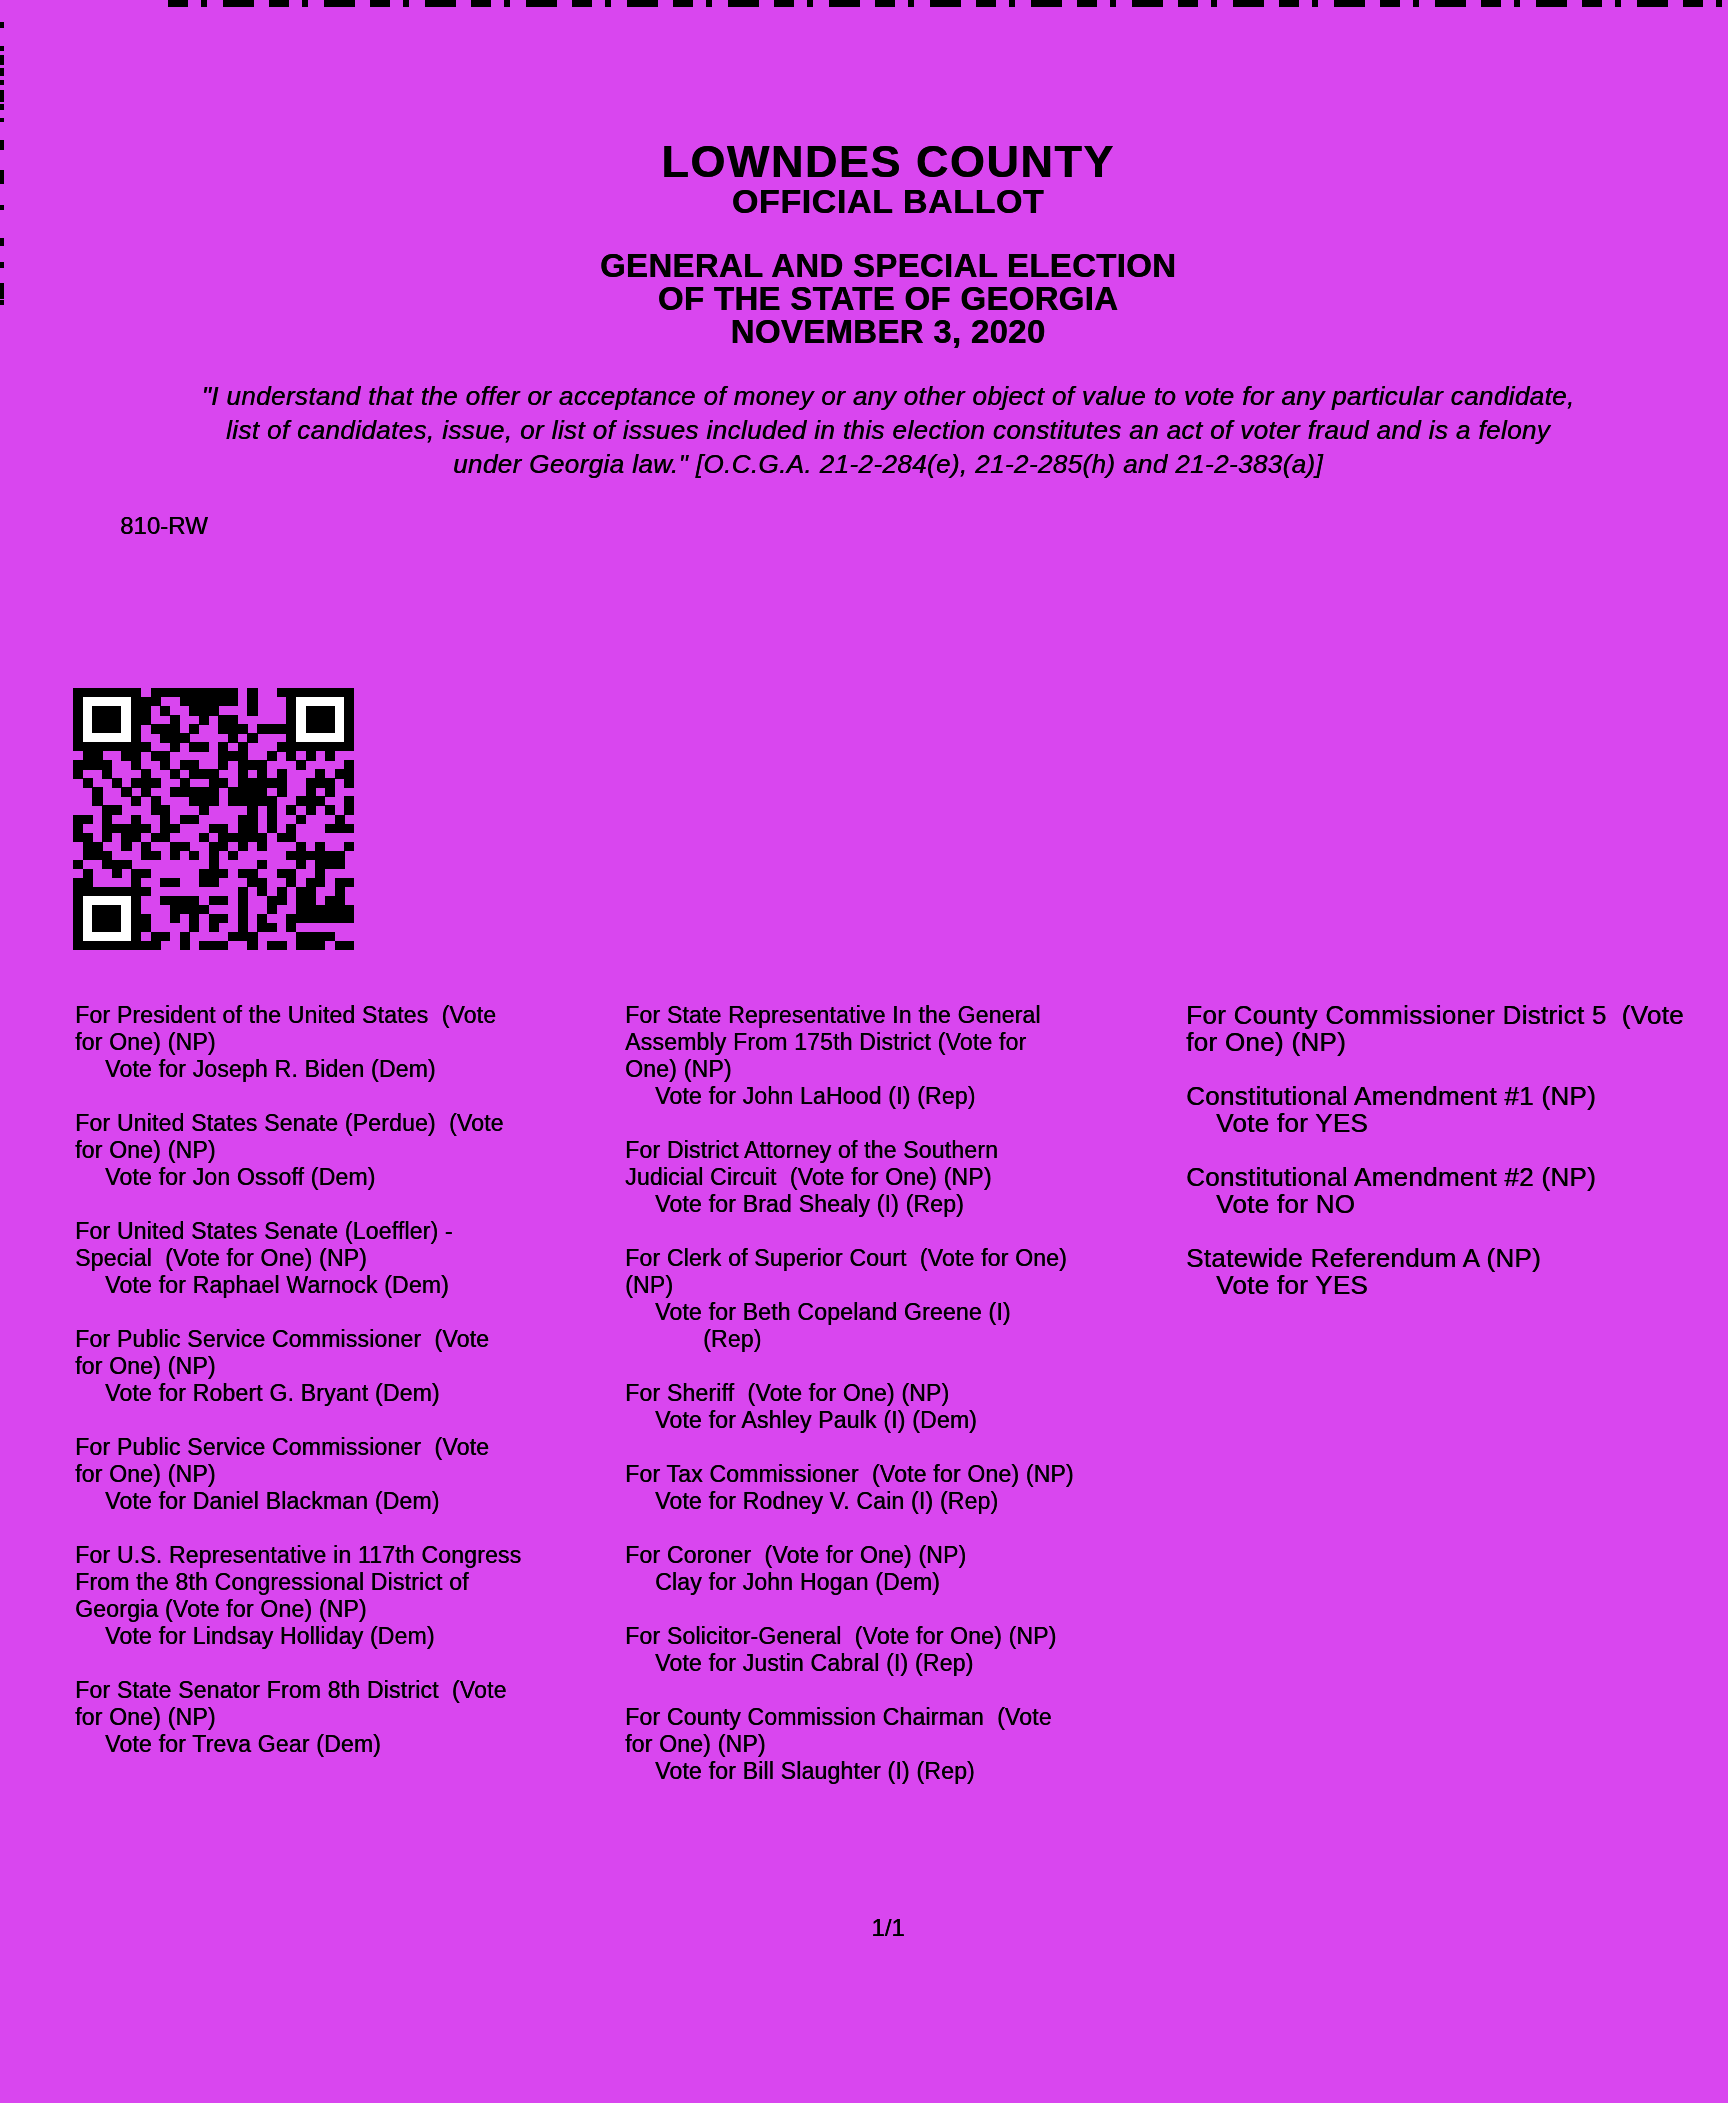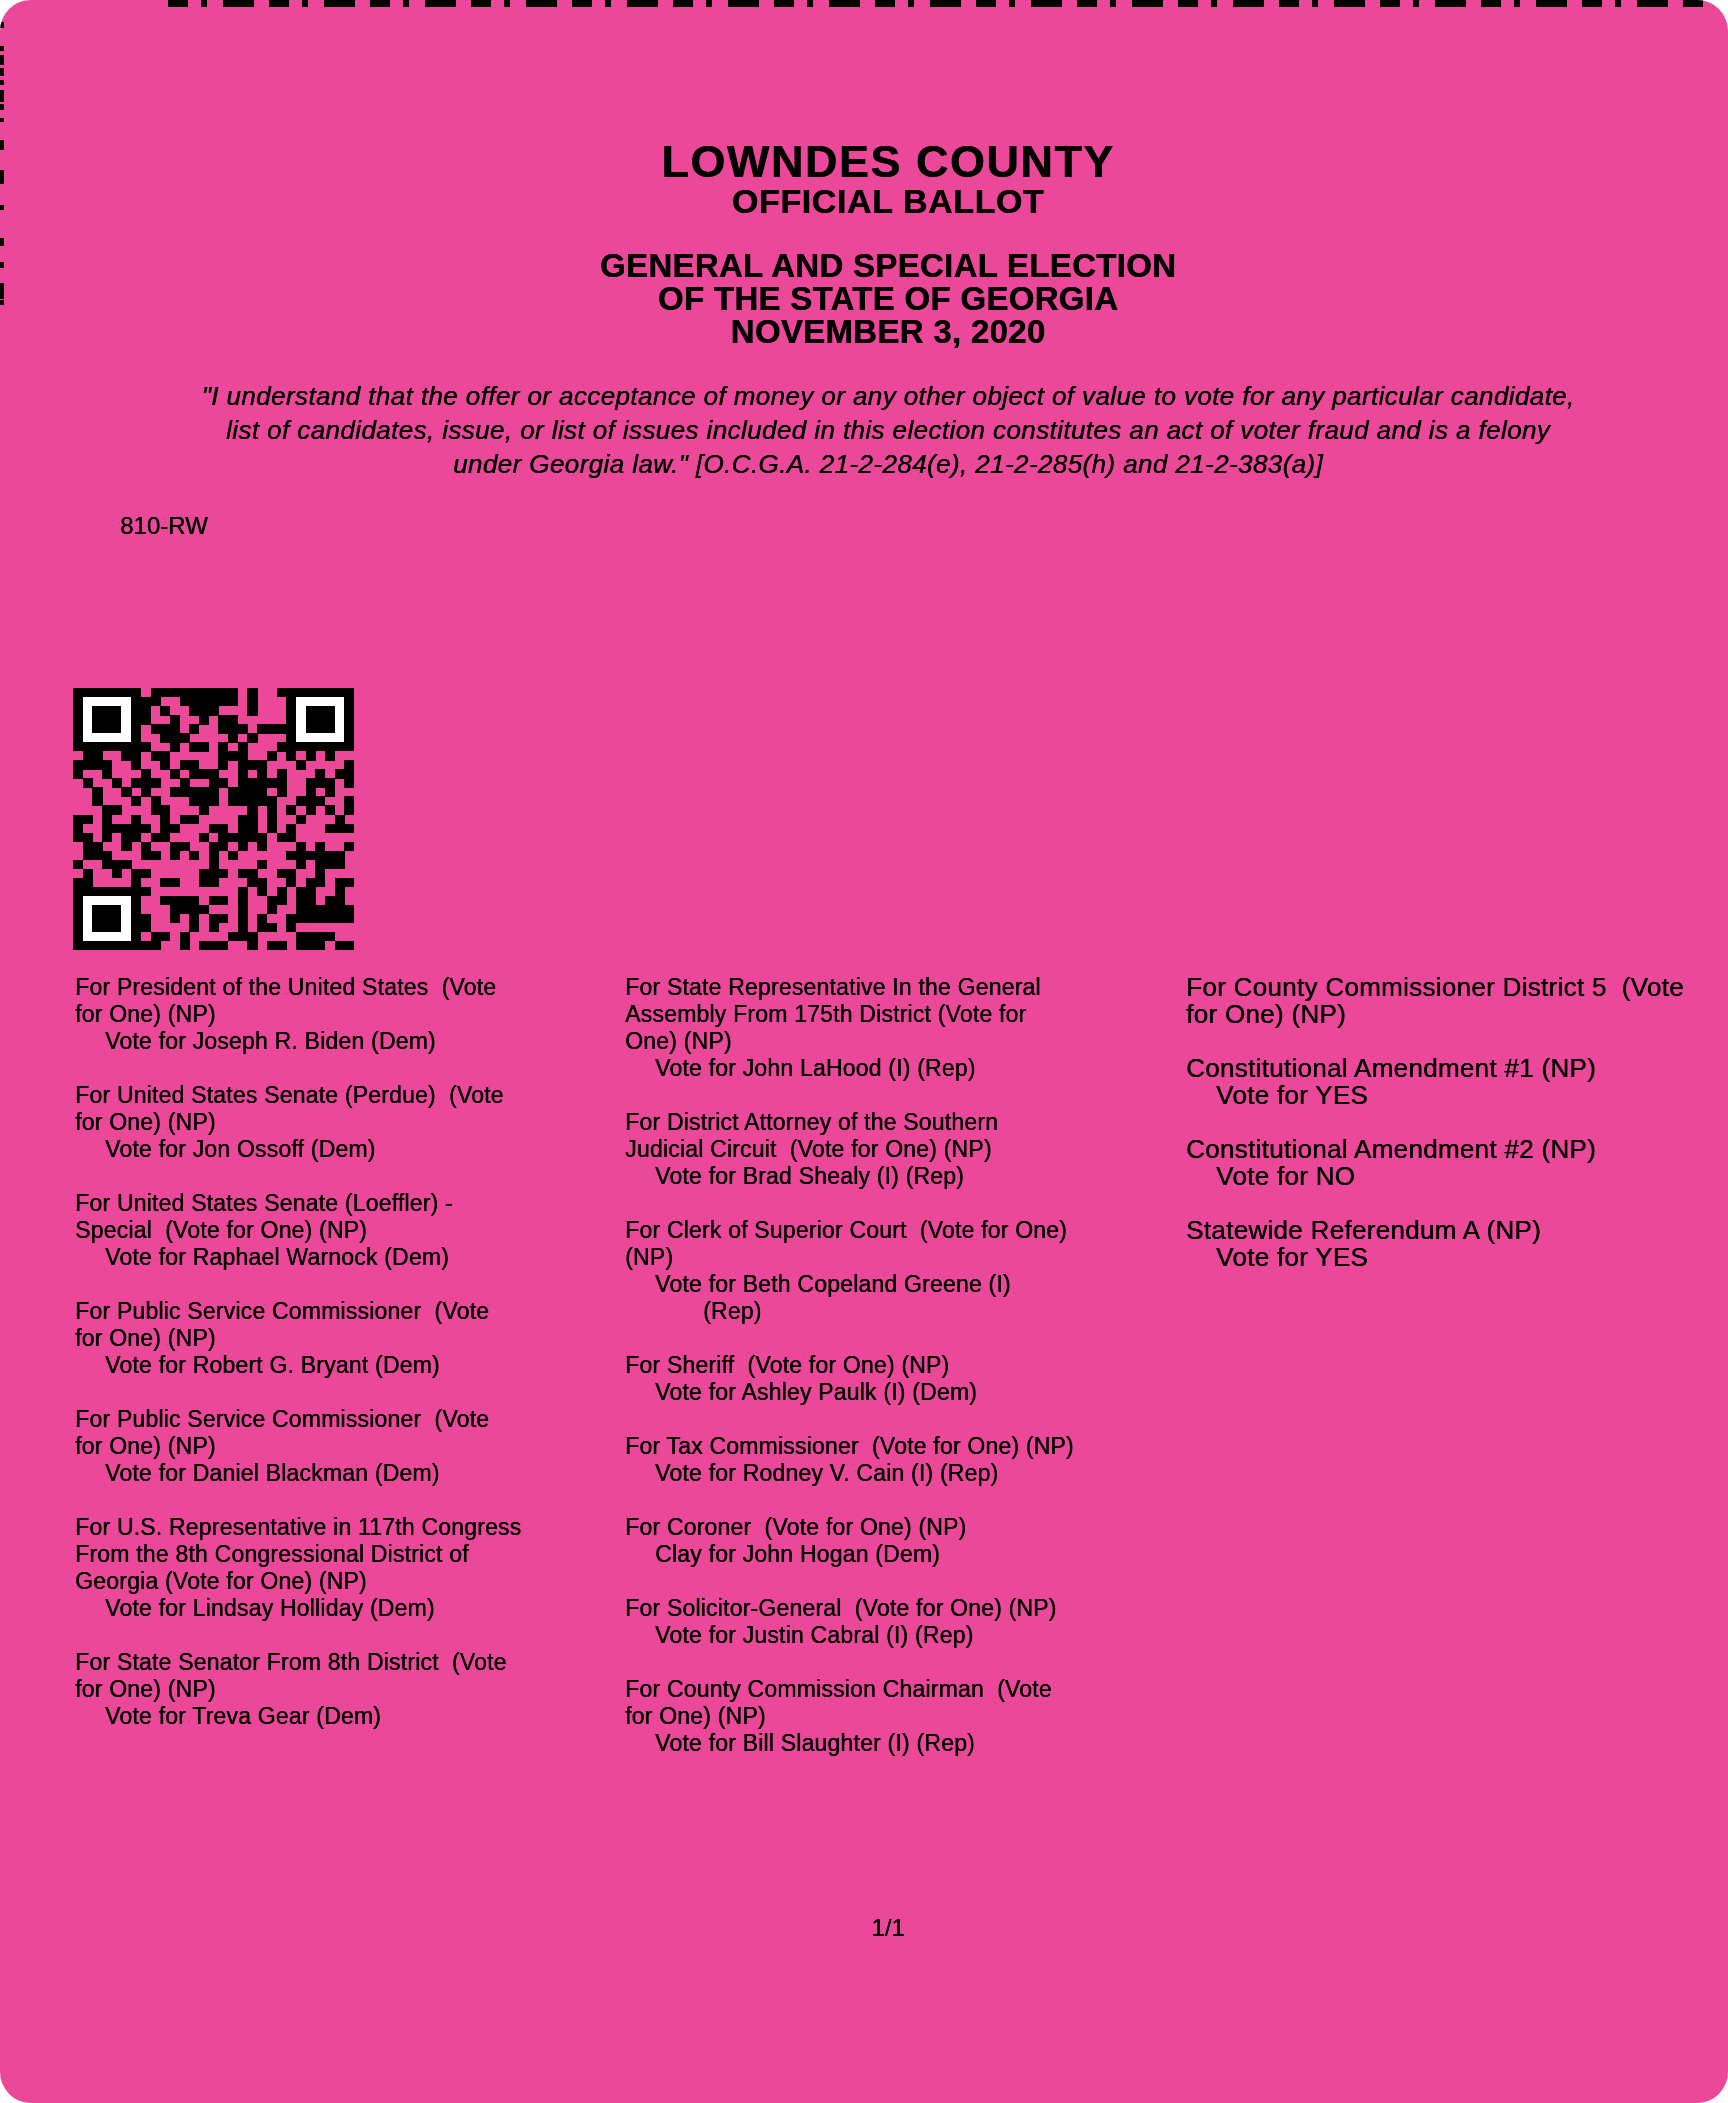--- a/index.html
+++ b/index.html
@@ -1,26 +1,26 @@
 <!DOCTYPE html>
 <html><head>
 <meta charset="utf-8">
 <style>
   html,body{margin:0;padding:0;background:#ffffff;}
-  .page{position:relative;width:1728px;height:2103px;background:#ec4899;overflow:hidden;
-        font-family:"Liberation Sans",sans-serif;color:#000;border-radius:31px;}
+  .page{position:relative;width:1728px;height:2103px;background:#d946ef;overflow:hidden;
+        font-family:"Liberation Sans",sans-serif;color:#000;}
   .txt{text-shadow:0.45px 0 0 currentColor;}
   .center-zone{position:absolute;left:48px;width:1680px;text-align:center;}
   .page-title{top:136px;font-size:45px;font-weight:700;letter-spacing:1.5px;}
   .page-subtitle{top:182px;font-size:34px;font-weight:700;letter-spacing:0.6px;}
   .election-block{top:249px;font-size:33px;font-weight:700;line-height:33px;letter-spacing:0.3px;}
   .disclaimer-block{top:379px;font-size:26px;font-style:italic;line-height:34px;letter-spacing:0.4px;}
   .ballot-code{position:absolute;left:73px;top:512px;font-size:24px;margin-left:47px;}
   .qr-wrap{position:absolute;left:73px;top:688px;width:281px;height:262px;}
-  .column{position:absolute;top:974px;font-size:23px;line-height:27px;letter-spacing:0.2px;}
+  .column{position:absolute;top:1002px;font-size:23px;line-height:27px;letter-spacing:0.2px;}
   .col1{left:75px;width:560px;}
   .col2{left:625px;width:560px;}
   .col3{left:1186px;width:542px;overflow:hidden;font-size:26px;letter-spacing:0.3px;}
   .item{margin-bottom:27px;}
   .line{white-space:pre;height:27px;}
   .indent1{padding-left:30px;}
   .indent2{padding-left:78px;}
   .page-footer{top:1914px;font-size:24px;}
   .top-artifact{position:absolute;top:0;left:168px;right:0;height:7px;
     background:repeating-linear-gradient(90deg,#000 0 20px,transparent 20px 33px,#000 33px 39px,

